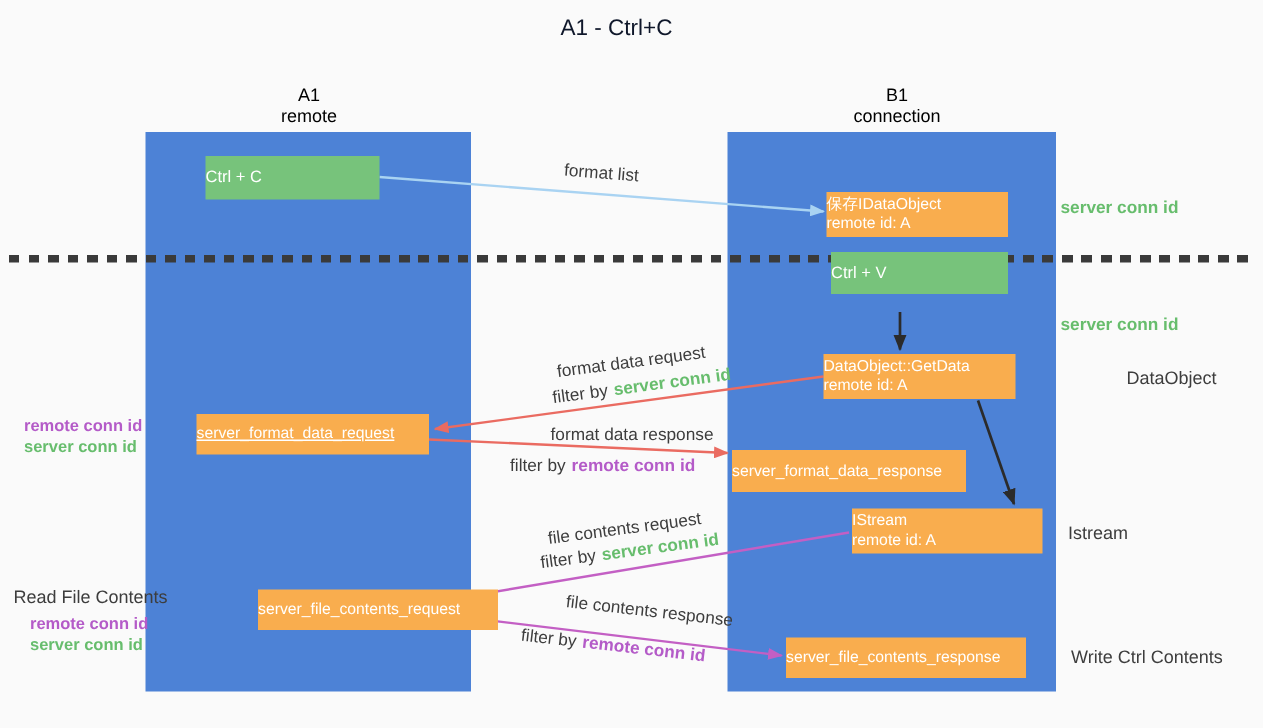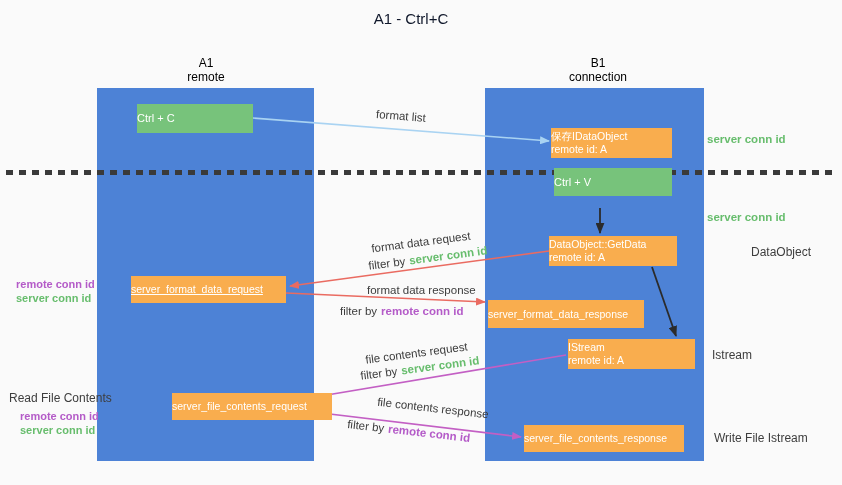--- a/index.html
+++ b/index.html
@@ -153,21 +153,21 @@
   <div class="elabel tilt-dn" style="left:377px; top:402px;">file contents response</div>
   <div class="elabel tilt-dn mix" style="left:347px; top:425px;">
     <span>filter by</span>
     <span class="p">remote conn id</span>
   </div>
 
   <div class="side side-g" style="left:707px; top:133px;">server conn id</div>
   <div class="side side-g" style="left:707px; top:211px;">server conn id</div>
   <div class="side side-dark" style="left:751px; top:245px;">DataObject</div>
   <div class="side side-dark" style="left:712px; top:348px;">Istream</div>
-  <div class="side side-dark" style="left:714px; top:431px;">Write File Istream</div>
+  <div class="side side-dark" style="left:714px; top:431px;">Write Ctrl Contents</div>
 
   <div class="side conn-pair" style="left:16px; top:277px; width:72px;">
     <div class="p">remote conn id</div>
     <div class="g">server conn id</div>
   </div>
   <div class="side side-dark" style="left:9px; top:391px;">Read File Contents</div>
   <div class="side conn-pair" style="left:20px; top:409px; width:73px;">
     <div class="p">remote conn id</div>
     <div class="g">server conn id</div>
   </div>

